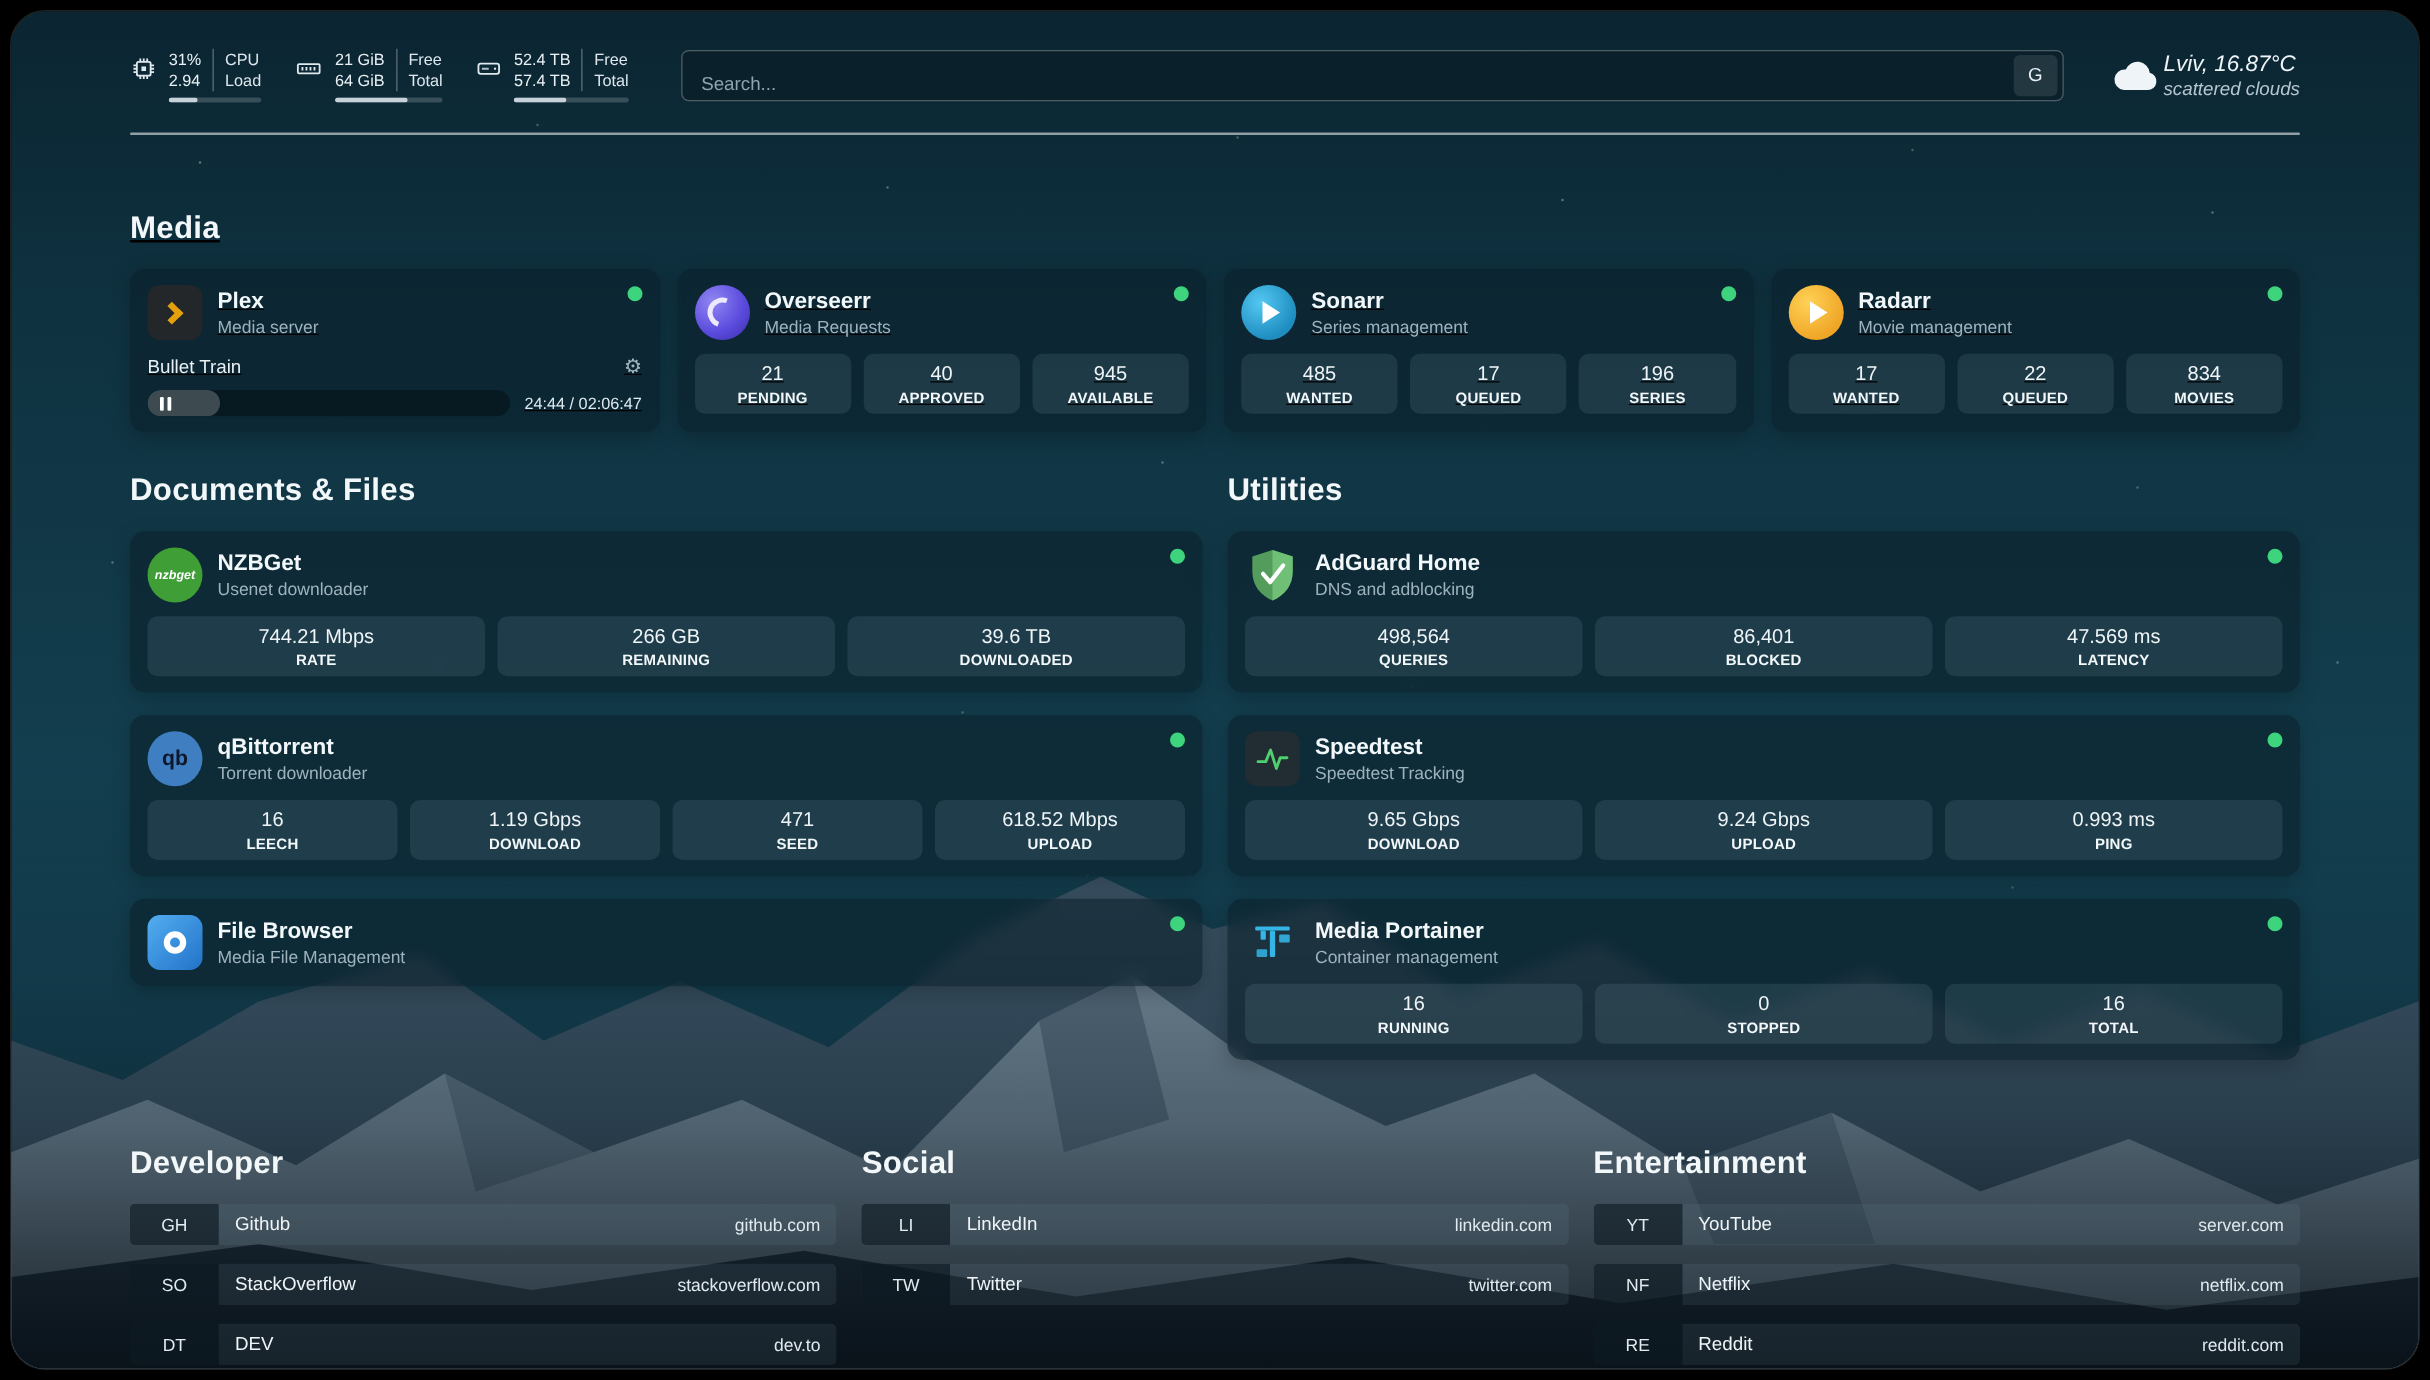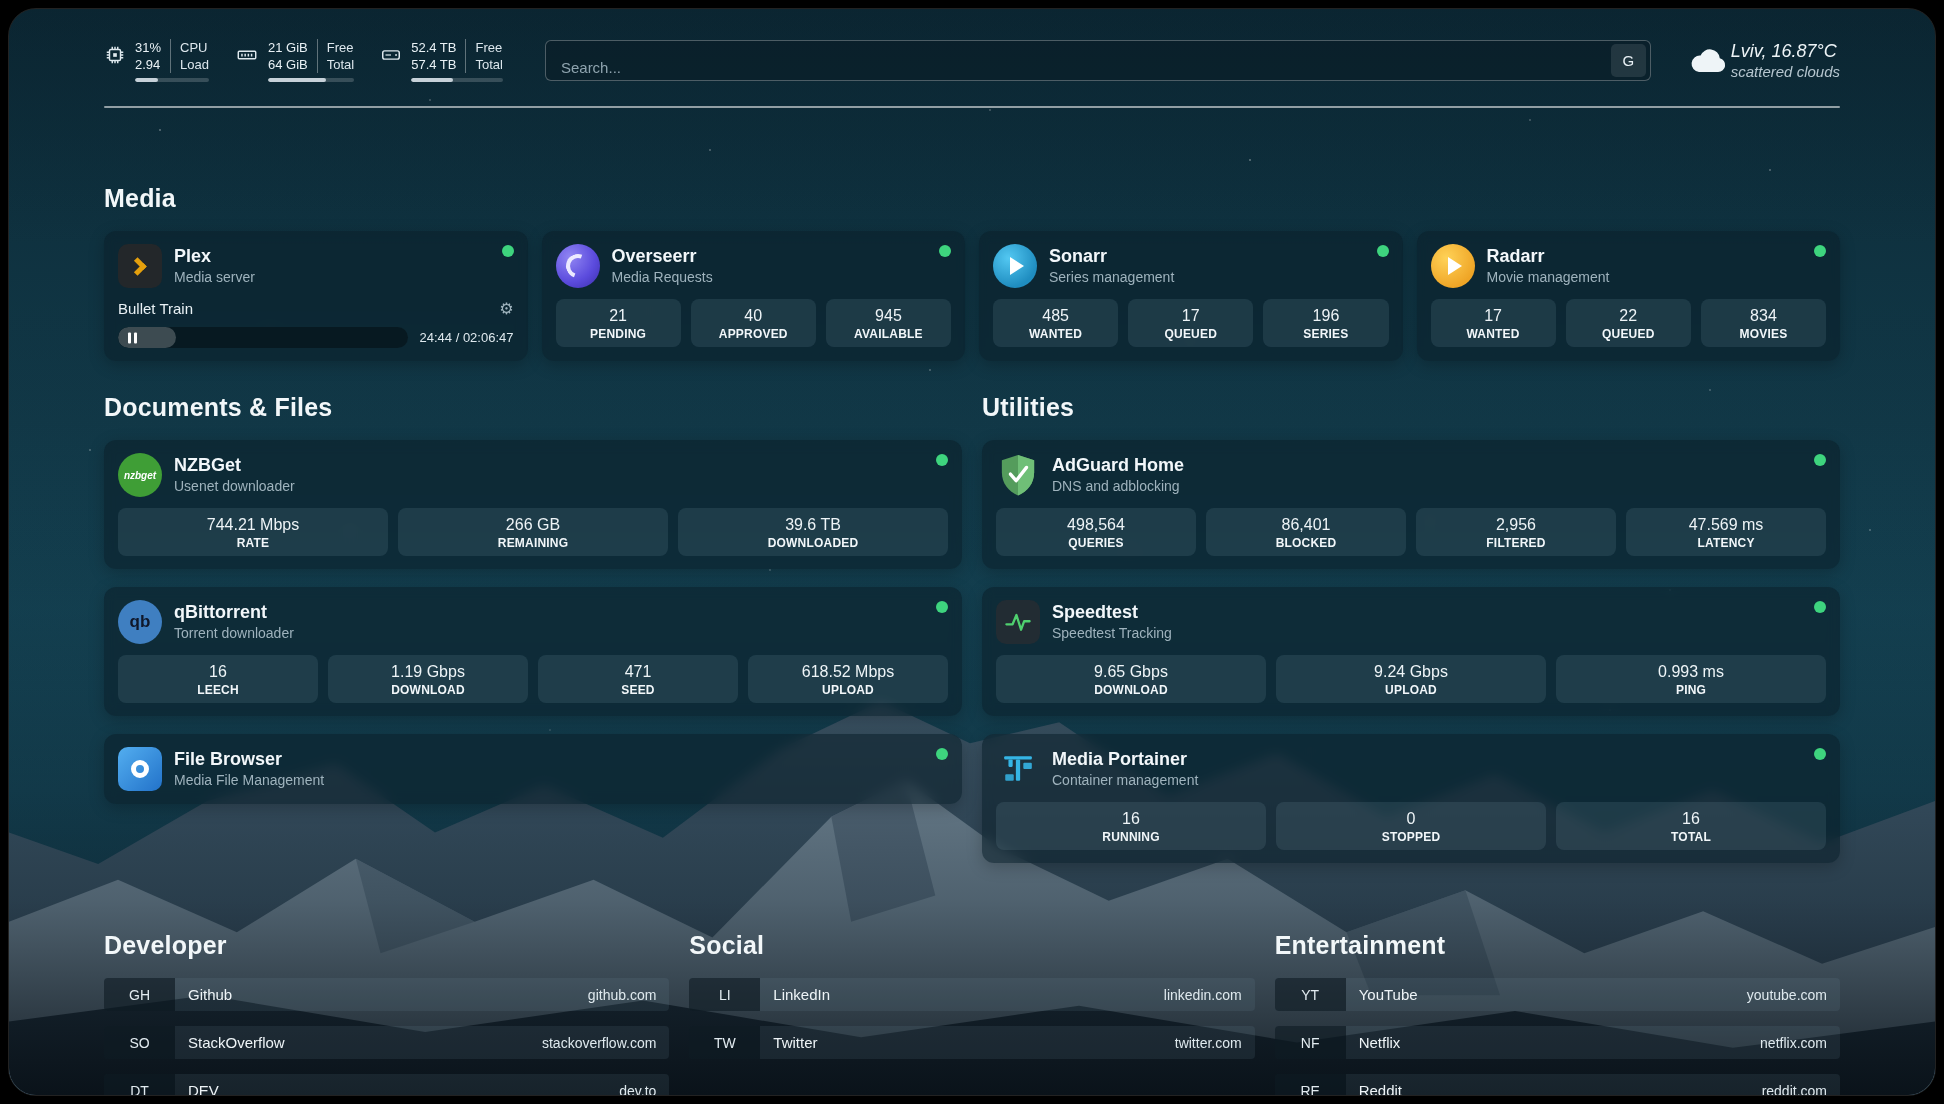--- a/index.html
+++ b/index.html
@@ -56,21 +56,21 @@
   .searchbox input::placeholder { color:#8fa4af; }
   .engine-btn { width:35px; height:33px; margin-right:4px; background:rgba(255,255,255,.10);
     border-radius:5px; display:flex; align-items:center; justify-content:center;
     color:#e9f1f5; font-size:15px; cursor:pointer; flex:none; }
   .weather { display:flex; align-items:center; gap:2px; color:#eef4f7; flex:none;font-style:italic; }
   .weather-loc { font-size:18px; line-height:22px; }
   .weather-cond { font-size:15px; color:#b6c6cf; line-height:19px; }
   .divider { height:2px; background:rgba(255,255,255,.55); margin-top:24px; border-radius:1px; }
   
   h2.section { font-size:25px; font-weight:700; color:#f2f7f9; margin:0 0 18px 0; letter-spacing:.2px; }
-  .media-section { margin-top:76px; }
+  .media-section { margin-top:60px;text-decoration:underline; }
   .grid4 { display:grid; grid-template-columns:repeat(4,1fr); gap:14px; align-items:stretch; }
   .two-col { display:grid; grid-template-columns:1fr 1fr; gap:20px; margin-top:32px; align-items:start; }
   .col .card { margin-bottom:18px; }
   
   .card { position:relative; background:rgba(10,31,41,.58); border-radius:12px; padding:13px 14px;
     backdrop-filter:blur(6px); box-shadow:0 4px 16px rgba(0,0,0,.22); cursor:pointer; }
   .card-head { display:flex; align-items:center; gap:12px; padding-right:20px; }
   .app-icon { width:44px; height:44px; border-radius:10px; display:flex; align-items:center;
     justify-content:center; flex:none; position:relative; overflow:hidden; }
   .app-name { font-size:18px; font-weight:600; color:#f2f7fa; line-height:21px; }
@@ -430,24 +430,20 @@
           <div class="stats">
             <div class="stat">
               <div class="stat-v">498,564</div>
               <div class="stat-l">QUERIES</div>
             </div>
             <div class="stat">
               <div class="stat-v">86,401</div>
               <div class="stat-l">BLOCKED</div>
             </div>
             <div class="stat">
-              <div class="stat-v">2,956</div>
-              <div class="stat-l">FILTERED</div>
-            </div>
-            <div class="stat">
               <div class="stat-v">47.569 ms</div>
               <div class="stat-l">LATENCY</div>
             </div>
           </div>
         </div>
 
         <div class="card">
           <div class="card-head">
             <div class="app-icon ic-speedtest">
               <svg width="34" height="34" viewBox="0 0 44 44">
@@ -544,21 +540,21 @@
           <span class="bm-name">Twitter</span>
           <span class="bm-url">twitter.com</span>
         </div>
       </div>
 
       <div class="bm-col">
         <h2 class="section">Entertainment</h2>
         <div class="bm-row">
           <span class="bm-abbr">YT</span>
           <span class="bm-name">YouTube</span>
-          <span class="bm-url">youtube.com</span>
+          <span class="bm-url">server.com</span>
         </div>
         <div class="bm-row">
           <span class="bm-abbr">NF</span>
           <span class="bm-name">Netflix</span>
           <span class="bm-url">netflix.com</span>
         </div>
         <div class="bm-row">
           <span class="bm-abbr">RE</span>
           <span class="bm-name">Reddit</span>
           <span class="bm-url">reddit.com</span>

